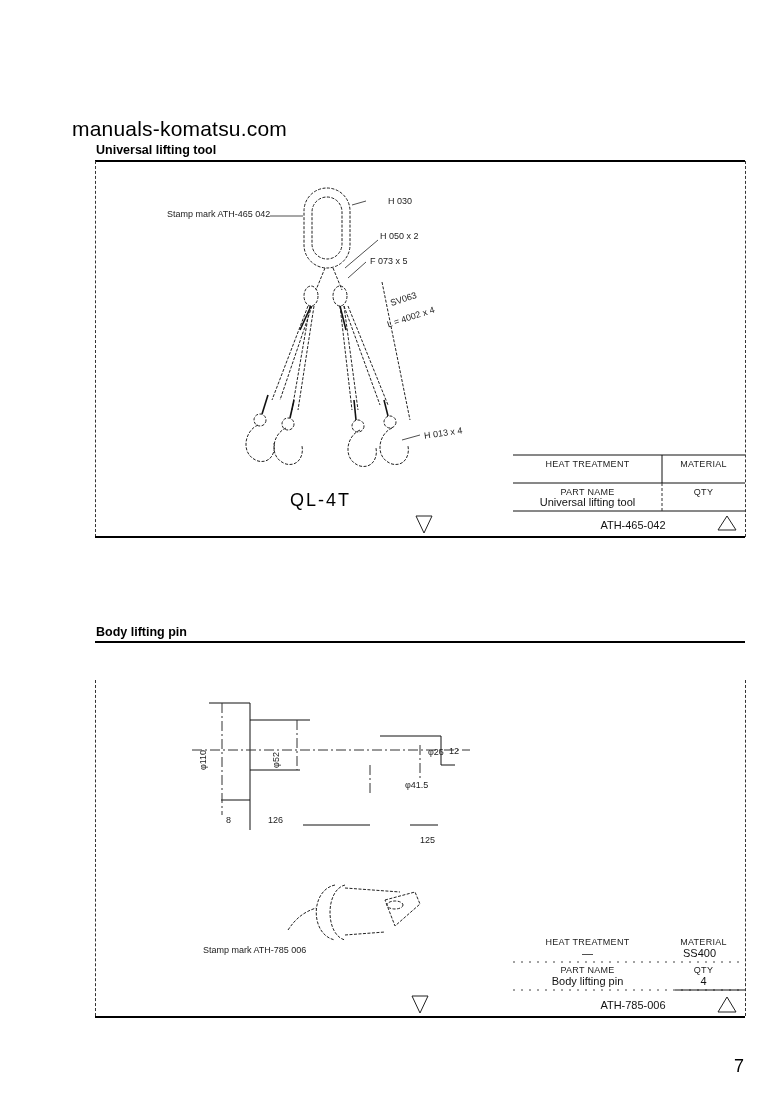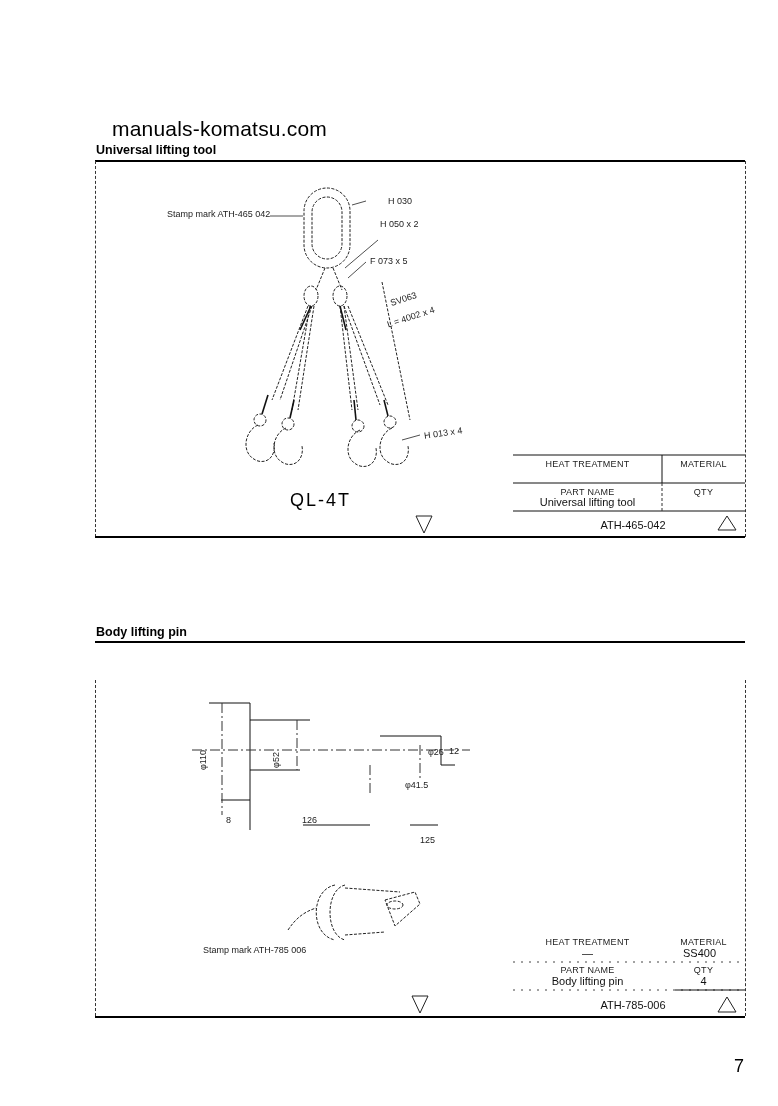--- a/index.html
+++ b/index.html
@@ -1,18 +1,18 @@
 <!DOCTYPE html>
 <html><head>
 <meta charset="utf-8">
 <style>
   html, body { margin:0; padding:0; background:#ffffff; }
   body { width:778px; height:1106px; position:relative; overflow:hidden; font-family:"Liberation Sans", sans-serif; color:#000; }
   .abs { position:absolute; }
-  .watermark { left:0; width:778px; top:117px; text-align:center; font-size:21px; letter-spacing:0.2px; padding-left:112px; box-sizing:border-box; text-align:left; }
+  .watermark { left:0; width:778px; top:117px; text-align:center; font-size:21px; letter-spacing:0.2px; padding-left:72px; box-sizing:border-box; text-align:left; }
   .section-title { font-size:12.5px; font-weight:bold; left:96px; }
   .rule { background:#000; height:1.5px; }
   .frame { border-left:1px dashed #333; border-right:1px dashed #333; }
   .tb-text { font-size:9px; color:#222; text-align:center; letter-spacing:0.3px; }
   .tb-val { font-size:11px; color:#111; text-align:center; }
   .drawing-label { font-size:9px; color:#222; white-space:nowrap; }
   .page-number { font-size:18px; right:34px; top:1056px; }
   svg { position:absolute; overflow:visible; }
 </style>
 </head>
@@ -69,21 +69,21 @@
     <line x1="270" y1="216" x2="303" y2="216"></line>
     <line x1="352" y1="205" x2="366" y2="201"></line>
     <line x1="345" y1="268" x2="378" y2="240"></line>
     <line x1="348" y1="278" x2="366" y2="262"></line>
     <line x1="402" y1="440" x2="420" y2="435"></line>
   </g>
 </svg>
 
 <div class="abs drawing-label" style="left:167px; top:209px;">Stamp mark ATH-465 042</div>
 <div class="abs drawing-label" style="left:388px; top:196px;">H 030</div>
-<div class="abs drawing-label" style="left:380px; top:219px;">H 050 x 2</div>
+<div class="abs drawing-label" style="left:380px; top:231px;">H 050 x 2</div>
 <div class="abs drawing-label" style="left:370px; top:256px;">F 073 x 5</div>
 <div class="abs drawing-label" style="left:390px; top:294px; transform:rotate(-18deg);">SV063</div>
 <div class="abs drawing-label" style="left:386px; top:312px; transform:rotate(-18deg);">L = 4002 x 4</div>
 <div class="abs drawing-label" style="left:424px; top:428px; transform:rotate(-8deg);">H 013 x 4</div>
 <div class="abs" style="left:290px; top:490px; font-size:18px; letter-spacing:2px;">QL-4T</div>
 
 <svg style="left:0; top:0;" width="778" height="1106">
   <g stroke="#111" stroke-width="1">
     <line x1="513" y1="455" x2="745" y2="455"></line>
     <line x1="513" y1="483" x2="745" y2="483"></line>
@@ -134,21 +134,21 @@
     <ellipse cx="395" cy="905" rx="8" ry="4"></ellipse>
     <path d="M288 930 c8 -12 16 -18 28 -22"></path>
   </g>
 </svg>
 
 <div class="abs drawing-label" style="left:193px; top:755px; transform:rotate(-90deg);">φ110</div>
 <div class="abs drawing-label" style="left:268px; top:755px; transform:rotate(-90deg);">φ52</div>
 <div class="abs drawing-label" style="left:388px; top:747px;margin-left:40px;">φ26</div>
 <div class="abs drawing-label" style="left:405px; top:780px;">φ41.5</div>
 <div class="abs drawing-label" style="left:226px; top:815px;">8</div>
-<div class="abs drawing-label" style="left:302px; top:815px;">126</div>
+<div class="abs drawing-label" style="left:268px; top:815px;">126</div>
 <div class="abs drawing-label" style="left:420px; top:815px;margin-top:20px;">125</div>
 <div class="abs drawing-label" style="left:449px; top:746px;">12</div>
 <div class="abs drawing-label" style="left:203px; top:945px;">Stamp mark ATH-785 006</div>
 
 <svg style="left:0; top:0;" width="778" height="1106">
   <g stroke="#444" stroke-width="1" stroke-dasharray="2,6">
     <line x1="513" y1="962" x2="745" y2="962"></line>
     <line x1="513" y1="990" x2="745" y2="990"></line>
   </g>
   <line x1="675" y1="990" x2="745" y2="990" stroke="#111"></line>

